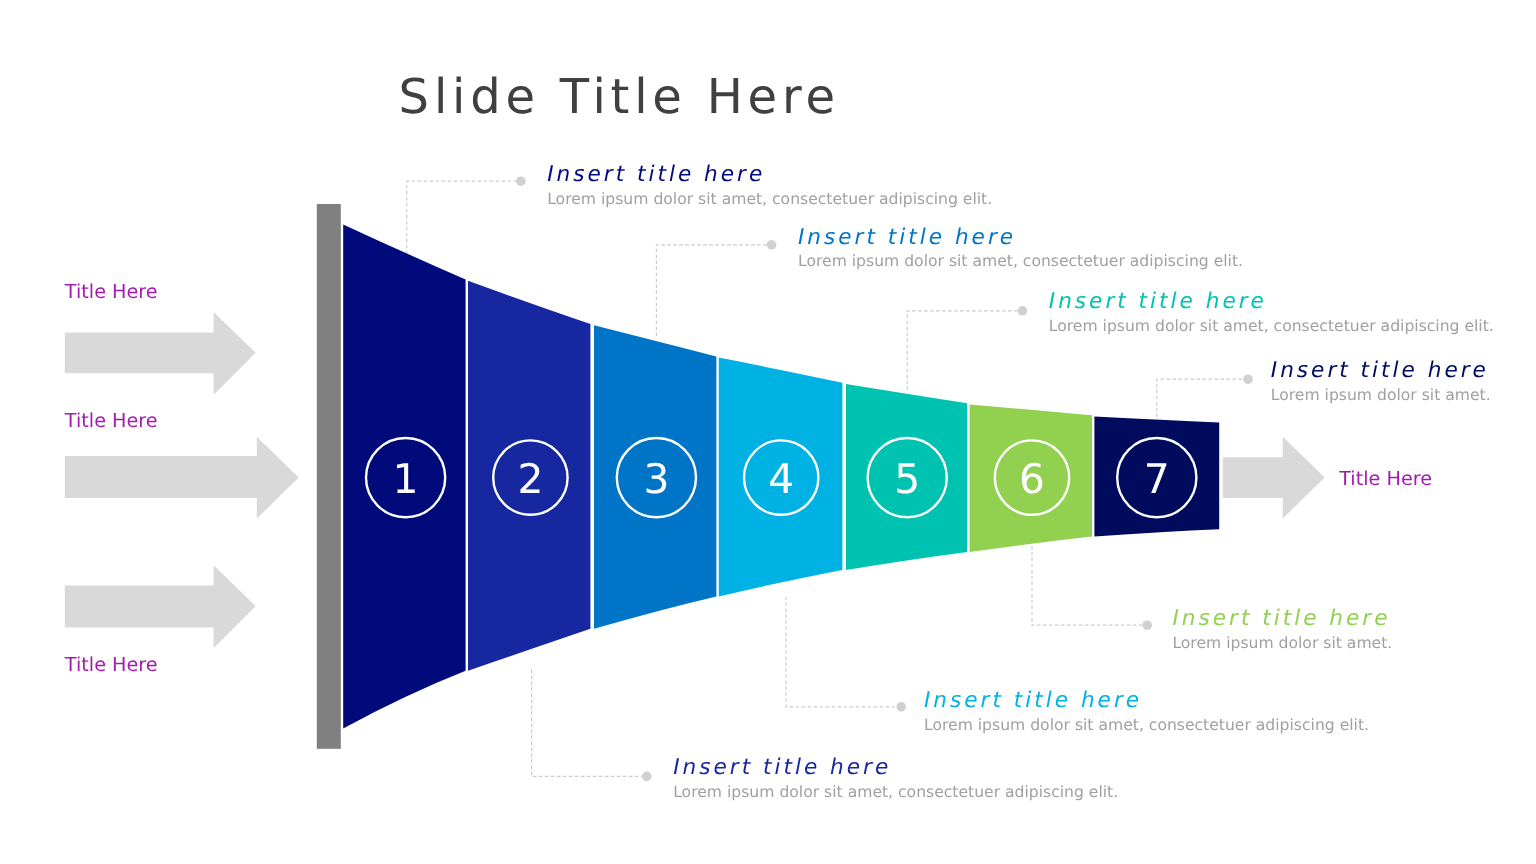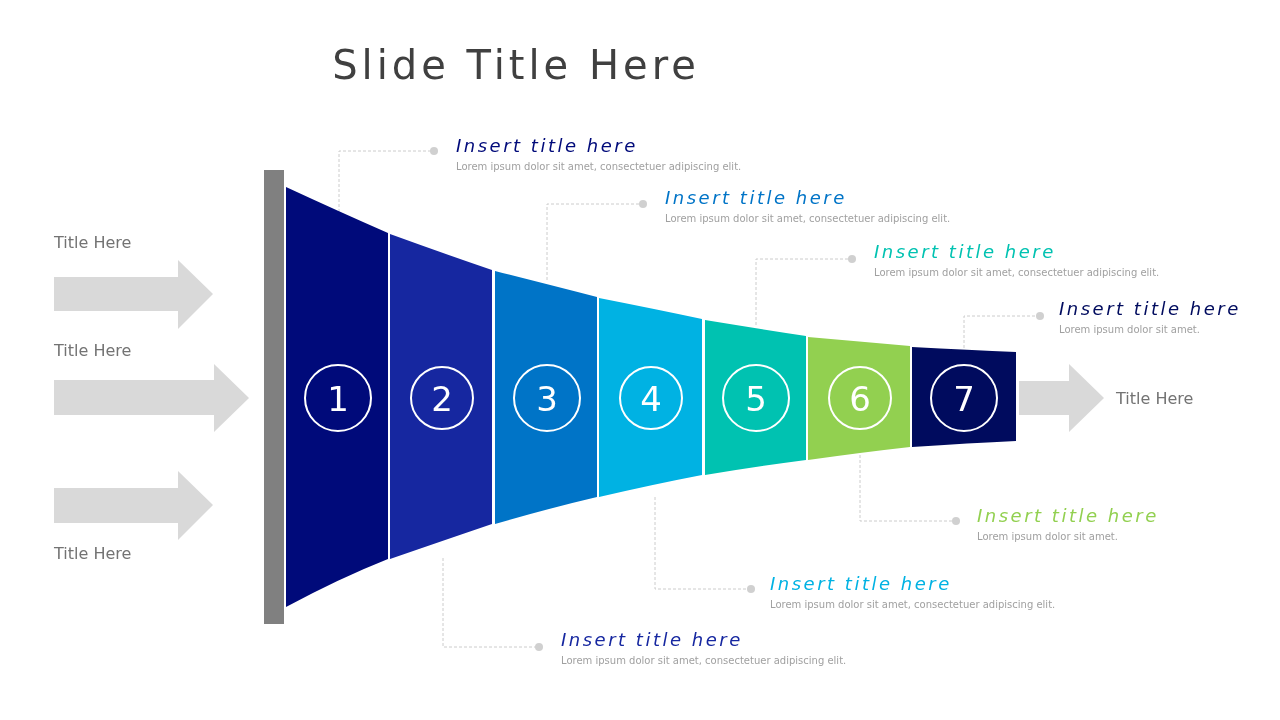--- a/index.html
+++ b/index.html
@@ -1,24 +1,24 @@
 <!DOCTYPE html>
 <html><head>
   <meta charset="utf-8">
   <style>
     html, body { margin: 0; padding: 0; background: #ffffff; }
     body { width: 1280px; height: 720px; position: relative; overflow: hidden;
            font-family: "DejaVu Sans", "Liberation Sans", sans-serif; }
-    .slide-title { position: absolute; left: 0; width: 1032px; top: 42px; text-align: center;
+    .slide-title { position: absolute; left: 0; width: 1032px; top: 58px; text-align: center;
                    font-size: 40px; letter-spacing: 4px; color: #404040; }
     svg.diagram { position: absolute; left: 0; top: 0; }
     .callout { position: absolute; }
     .callout .ct { font-size: 18px; letter-spacing: 2.5px; line-height: 22px; white-space: nowrap; font-style: italic; }
-    .callout .cd { font-size: 10px; color: #a0a0a0; line-height: 20px; white-space: nowrap; }
-    .side-label { position: absolute; font-size: 16px; color: #737373; white-space: nowrap; }
+    .callout .cd { font-size: 13px; color: #a0a0a0; line-height: 20px; white-space: nowrap; }
+    .side-label { position: absolute; font-size: 16px; color: #a21caf; white-space: nowrap; }
     .step-num { font-family: "DejaVu Sans", sans-serif; font-size: 34px; fill: #ffffff; }
   </style>
 </head>
 <body>
 
 <div class="slide-title">Slide Title Here</div>
 
 <svg class="diagram" width="1280" height="720" viewBox="0 0 1280 720">
 
   <g fill="none" stroke="#cccccc" stroke-width="1" stroke-dasharray="3,2">

